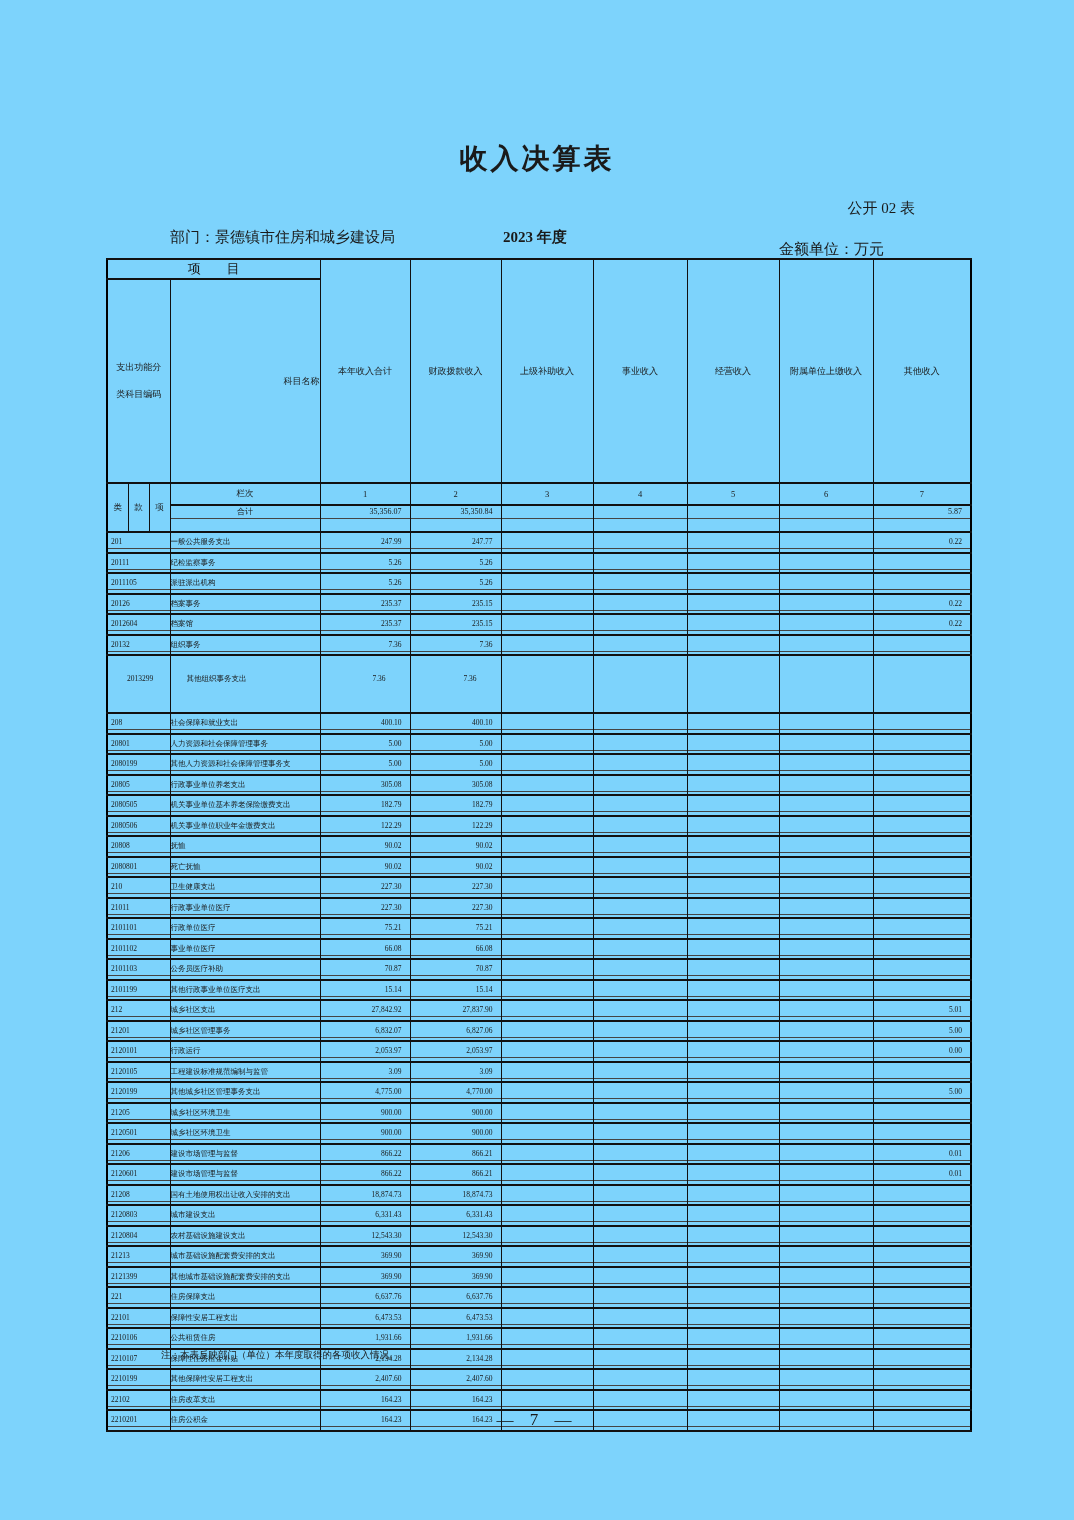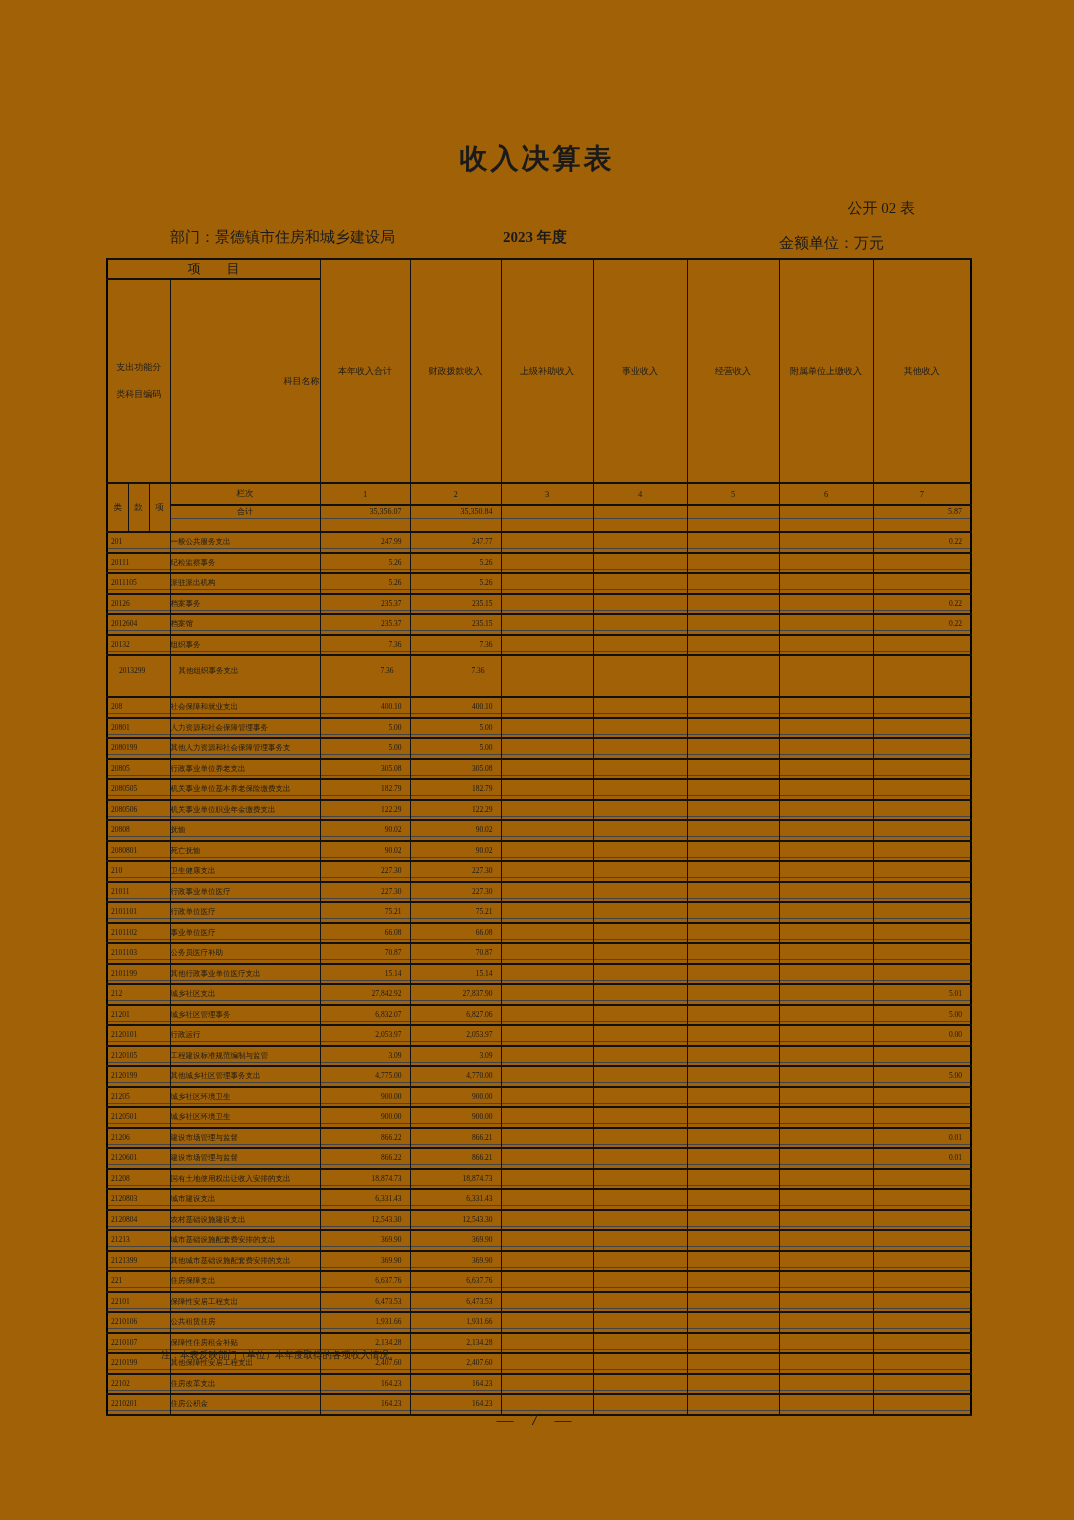--- a/index.html
+++ b/index.html
@@ -1,35 +1,35 @@
 <!DOCTYPE html>
 <html><head>
 <meta charset="utf-8">
 <style>
   html,body{margin:0;padding:0;background:#ffffff;}
   .page{
     position:relative;
     width:1074px;height:1520px;
-    background:#a16207;
+    background:#7dd3fc;
     font-family:"Liberation Serif","DejaVu Serif",serif;
     color:#1a1a1a;
     overflow:hidden;
   }
   .doc-title{
     position:absolute;top:140px;left:0;width:1074px;
     text-align:center;font-size:28px;font-weight:bold;letter-spacing:3px;
   }
   .pub-label{
     position:absolute;top:199px;left:0;width:915px;
     text-align:right;font-size:15px;
   }
   .meta-line{position:absolute;top:228px;left:0;width:1074px;font-size:15px;height:20px;}
   .meta-dept{position:absolute;left:170px;top:0;}
   .meta-year{position:absolute;left:503px;top:0;font-weight:bold;}
-  .meta-unit{position:absolute;left:779px;top:6px;}
+  .meta-unit{position:absolute;left:779px;top:12px;}
 
   .tbl-wrap{position:absolute;left:106px;top:258px;}
   table.rpt{
     border-collapse:collapse;table-layout:fixed;width:864px;
     border:2.5px solid #000;
   }
   table.rpt td{
     border-left:1.5px solid #111;border-right:1.5px solid #111;
     border-top:2px solid #111;border-bottom:2px solid #111;
     padding:0;vertical-align:middle;overflow:hidden;
@@ -62,21 +62,21 @@
   td.c-name .u{justify-content:flex-start;padding-left:0;}
   td.c-val .u{justify-content:flex-end;padding-right:8px;}
   tr.r-total .u{height:12px;font-size:8px;margin-bottom:12px;}
   td.tc-name .u{justify-content:center;padding:0;}
   tr.data-row{height:19.5px;}
   tr.data-row td{vertical-align:bottom;}
   
   tr.clipped{height:8px;}
   tr.clipped td{vertical-align:top;}
   tr.clipped .u{
-    height:24px;margin:8px;border-bottom:none;
+    height:24px;margin:16px;border-bottom:none;
     align-items:flex-start;line-height:13px;
   }
   .foot-note{position:absolute;left:120px;top:1349px;font-size:9.5px;padding-left:41px;}
   .page-num{
     position:absolute;top:1410px;left:0;width:1074px;
     text-align:center;font-size:17px;letter-spacing:6px;
   }
 </style>
 </head>
 <body>

